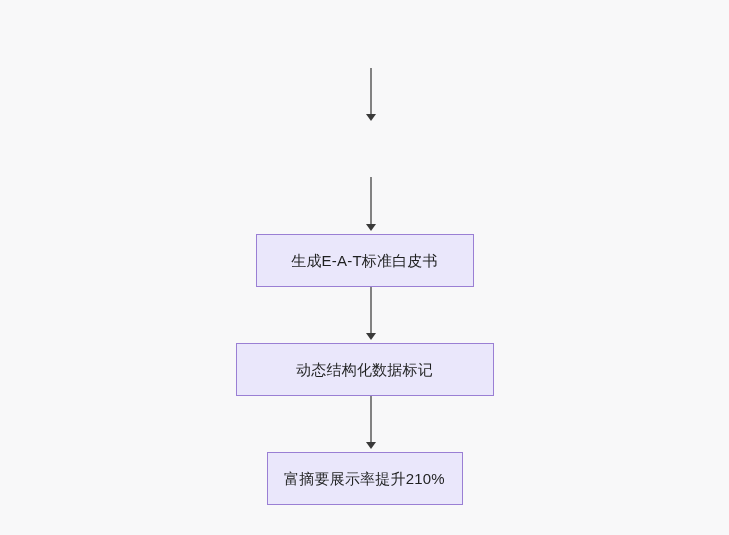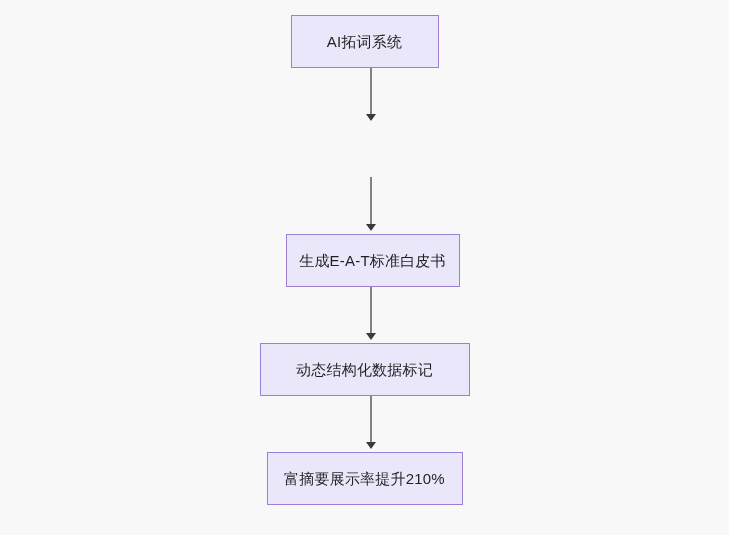--- a/index.html
+++ b/index.html
@@ -38,22 +38,22 @@
     font-size: 15px;
     line-height: 1;
     letter-spacing: 0.2px;
     white-space: nowrap;
     text-align: center;
   }
 
   
   .node.n0 { width: 148px; top: 15px;  margin-left: 0px; }
   .node.n1 { width: 191px; top: 124px; margin-left: 0px; }
-  .node.n2 { width: 174px; top: 234px; margin-left: 8px; }
-  .node.n3 { width: 210px; top: 343px; margin-left: 0px; }
+  .node.n2 { width: 218px; top: 234px; margin-left: 0px; }
+  .node.n3 { width: 258px; top: 343px; margin-left: 0px; }
   .node.n4 { width: 196px; top: 452px; margin-left: 0px; }
 
   .connector {
     position: absolute;
     left: 371px;
     width: 2px;
     background: #828282;
     transform: translateX(-1px);
   }
   .connector.c0 { top: 68px;  height: 48px; }
@@ -74,23 +74,20 @@
   .arrowhead.a0 { top: 114px; }
   .arrowhead.a1 { top: 224px; }
   .arrowhead.a2 { top: 333px; }
   .arrowhead.a3 { top: 442px; }
 </style>
 </head>
 <body>
 
 <div id="flowchart">
 
-  <div class="node n0">
-    <span class="node-label">AI拓词系统</span>
-  </div>
 
   <div class="connector c0"></div>
   <div class="arrowhead a0"></div>
 
 
   <div class="connector c1"></div>
   <div class="arrowhead a1"></div>
 
   <div class="node n2">
     <span class="node-label">生成E-A-T标准白皮书</span>

